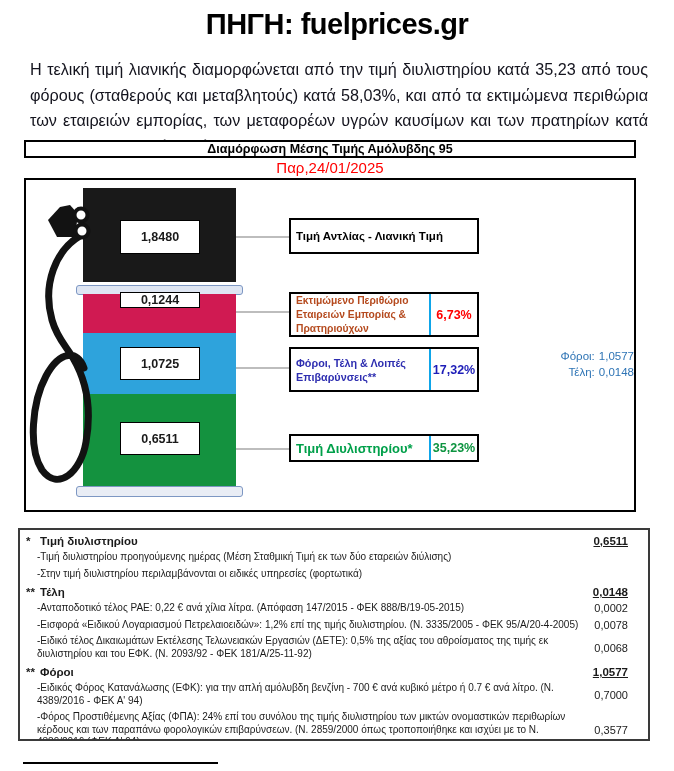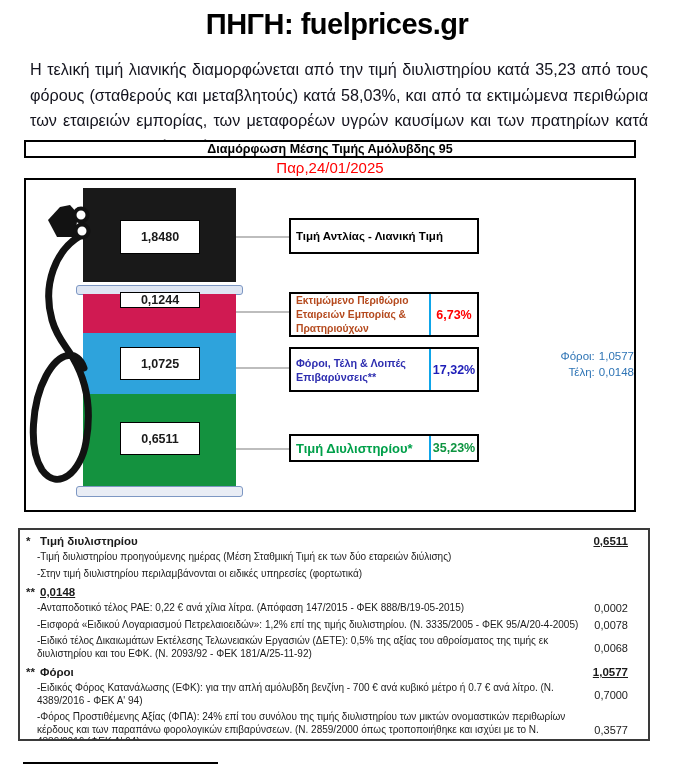--- a/index.html
+++ b/index.html
@@ -158,20 +158,21 @@
       <span class="stxt">-Τιμή διυλιστηρίου προηγούμενης ημέρας (Μέση Σταθμική Τιμή εκ των δύο εταρειών διύλισης)</span>
       <span class="sval"></span>
     </div>
     <div class="sub-row">
       <span class="stxt">-Στην τιμή διυλιστηρίου περιλαμβάνονται οι ειδικές υπηρεσίες (φορτωτικά)</span>
       <span class="sval"></span>
     </div>
 
     <div class="sec-head mt5">
       <span class="mark">**</span>
+      <span class="st">Τέλη</span>
       <span class="sv">0,0148</span>
     </div>
     <div class="sub-row">
       <span class="stxt">-Ανταποδοτικό τέλος ΡΑΕ: 0,22 € ανά χίλια λίτρα. (Απόφαση 147/2015 - ΦΕΚ 888/Β/19-05-2015)</span>
       <span class="sval">0,0002</span>
     </div>
     <div class="sub-row">
       <span class="stxt">-Εισφορά «Ειδικού Λογαριασμού Πετρελαιοειδών»: 1,2% επί της τιμής διυλιστηρίου. (Ν. 3335/2005 - ΦΕΚ 95/Α/20-4-2005)</span>
       <span class="sval">0,0078</span>
     </div>

